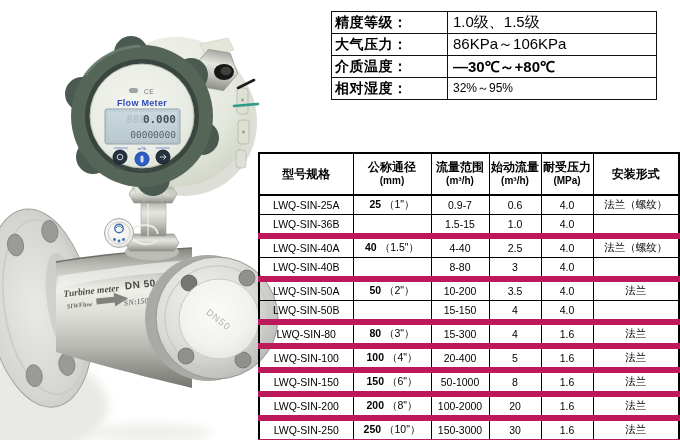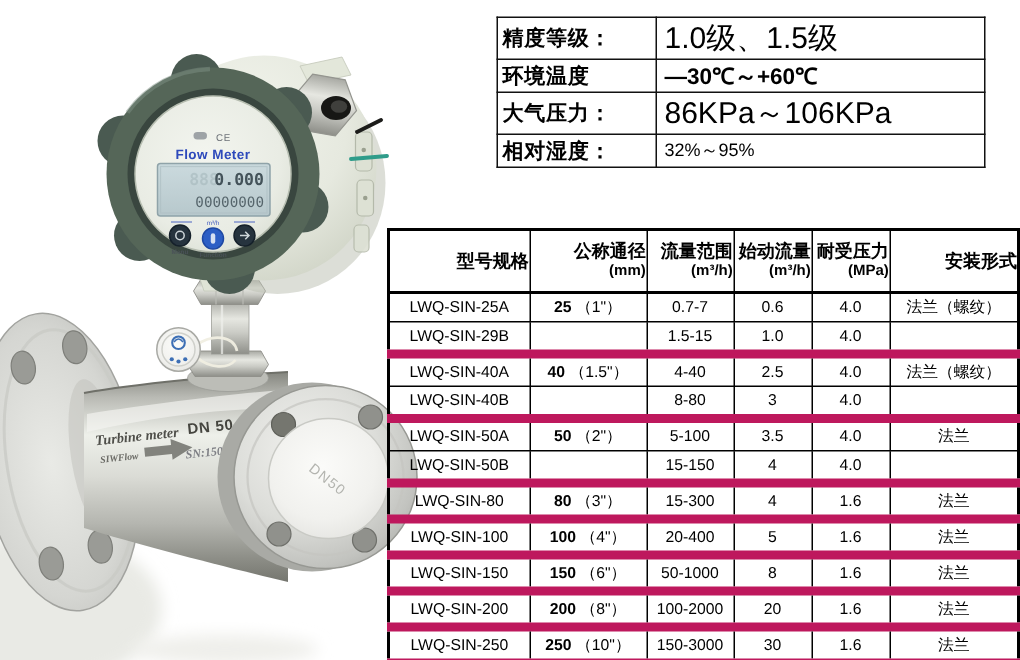--- a/index.html
+++ b/index.html
@@ -5,30 +5,30 @@
   html,body{margin:0;padding:0;background:#fff;}
   .page{position:relative;width:680px;height:440px;background:#ffffff;overflow:hidden;
         font-family:"Liberation Sans",sans-serif;color:#000;}
   .photo{position:absolute;left:0;top:0;width:330px;height:440px;}
 
   
   .spec-table{position:absolute;left:331px;top:11px;width:326px;border-collapse:collapse;
               table-layout:fixed;}
   .spec-table td{border:1.5px solid #111;height:21px;vertical-align:middle;overflow:hidden;
                  white-space:nowrap;}
-  .spec-label{width:102px;font-weight:700;font-size:14px;padding:0 0 0 3px;letter-spacing:0.5px;}
-  .spec-value{font-size:20px;padding:0 0 0 5px;}
+  .spec-label{width:102px;font-weight:700;font-size:14px;padding:0 10px 0 3px;letter-spacing:0.5px;}
+  .spec-value{font-size:15px;padding:0 0 0 5px;}
   .spec-row-1 .spec-value,.spec-row-3 .spec-value{font-size:15px;font-weight:700;}
   .spec-row-4 .spec-value{font-size:12px;}
 
   
   .model-table{position:absolute;left:258px;top:152px;width:420px;border-collapse:collapse;
                table-layout:fixed;text-align:center;border:2px solid #000;}
   .model-table th{border:1px solid #000;border-bottom:2px solid #000;font-size:12px;
-                  font-weight:700;padding:3px 0;height:34px;vertical-align:middle;line-height:1.25;text-align:right;}
+                  font-weight:700;padding:3px 0;height:34px;vertical-align:middle;line-height:1.25;}
   .model-table th .unit{font-size:10px;font-weight:700;}
   .model-table td{border:1px solid #000;font-size:10.5px;height:18px;padding:0 1px;
                   vertical-align:middle;white-space:nowrap;overflow:hidden;}
   .model-table tr.group-start td{border-top:6px solid #be185d;}
   .model-cell{font-size:10px;}
   .dn-num{font-weight:700;}
   .install-cell{font-size:11px;}
 
   
   .svg-serif{font-family:"Liberation Serif",serif;font-style:italic;font-weight:700;}
@@ -231,27 +231,27 @@
       <text class="svg-sans" x="142" y="171" font-size="4.3" font-weight="bold" fill="#4a5258" text-anchor="middle">Function</text>
     </g>
   </svg>
 
   <table class="spec-table">
     <tbody>
         <tr class="spec-row-0">
           <td class="spec-label">精度等级：</td>
           <td class="spec-value">1.0级、1.5级</td>
         </tr>
-        <tr class="spec-row-1">
-          <td class="spec-label">环境温度</td>
-          <td class="spec-value">—30℃～+60℃</td>
-        </tr>
         <tr class="spec-row-2">
           <td class="spec-label">大气压力：</td>
           <td class="spec-value">86KPa～106KPa</td>
+        </tr>
+        <tr class="spec-row-3">
+          <td class="spec-label">介质温度：</td>
+          <td class="spec-value">—30℃～+80℃</td>
         </tr>
         <tr class="spec-row-4">
           <td class="spec-label">相对湿度：</td>
           <td class="spec-value">32%～95%</td>
         </tr>
       </tbody>
   </table>
 
   <table class="model-table">
     <colgroup>
@@ -285,27 +285,27 @@
           </th>
           <th>
             <div>安装形式</div>
           </th>
         </tr>
     </thead>
     <tbody>
         <tr>
           <td class="model-cell">LWQ-SIN-25A</td>
           <td><span class="dn-num">25</span><span> （1"）</span></td>
-          <td>0.7-7</td>
+          <td>0.9-7</td>
           <td>0.6</td>
           <td>4.0</td>
           <td class="install-cell">法兰（螺纹）</td>
         </tr>
         <tr>
-          <td class="model-cell">LWQ-SIN-29B</td>
+          <td class="model-cell">LWQ-SIN-36B</td>
           <td></td>
           <td>1.5-15</td>
           <td>1.0</td>
           <td>4.0</td>
           <td class="install-cell"></td>
         </tr>
         <tr class="group-start">
           <td class="model-cell">LWQ-SIN-40A</td>
           <td><span class="dn-num">40</span><span> （1.5"）</span></td>
           <td>4-40</td>
@@ -317,21 +317,21 @@
           <td class="model-cell">LWQ-SIN-40B</td>
           <td></td>
           <td>8-80</td>
           <td>3</td>
           <td>4.0</td>
           <td class="install-cell"></td>
         </tr>
         <tr class="group-start">
           <td class="model-cell">LWQ-SIN-50A</td>
           <td><span class="dn-num">50</span><span> （2"）</span></td>
-          <td>5-100</td>
+          <td>10-200</td>
           <td>3.5</td>
           <td>4.0</td>
           <td class="install-cell">法兰</td>
         </tr>
         <tr>
           <td class="model-cell">LWQ-SIN-50B</td>
           <td></td>
           <td>15-150</td>
           <td>4</td>
           <td>4.0</td>

